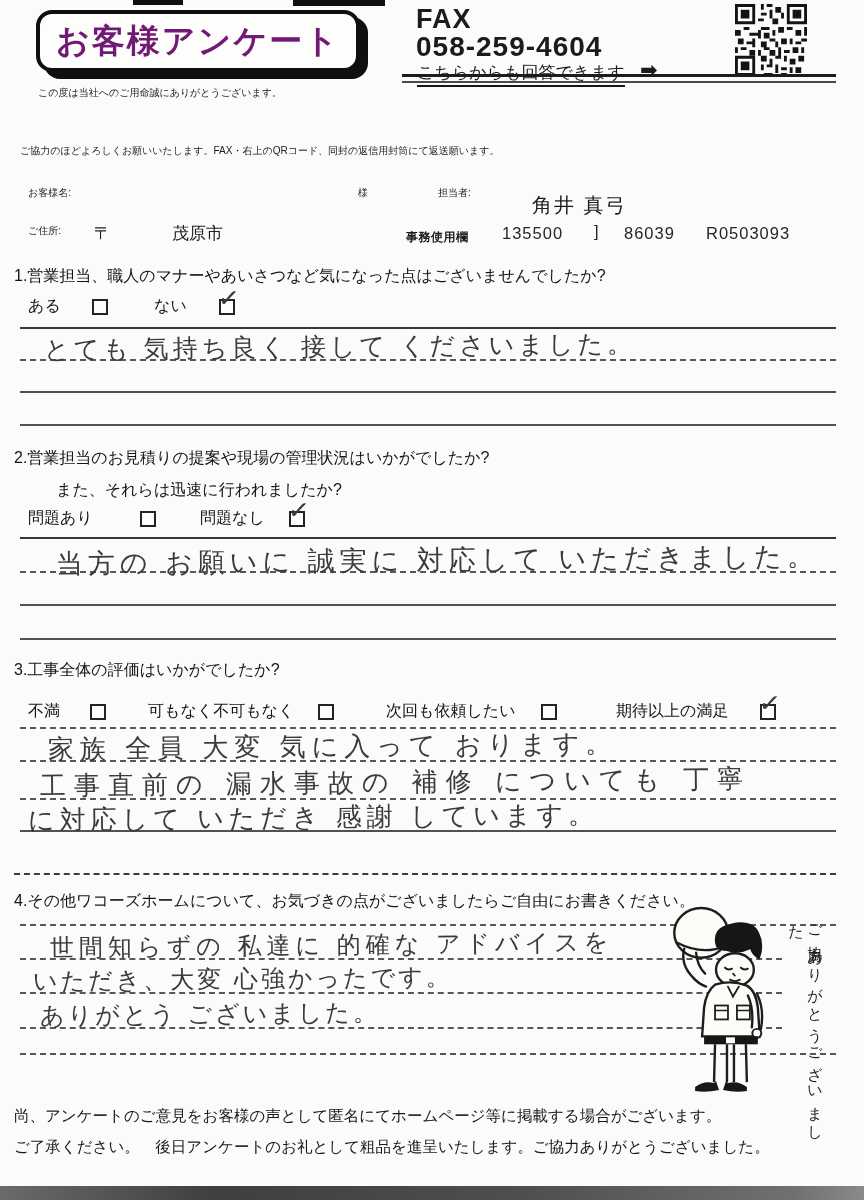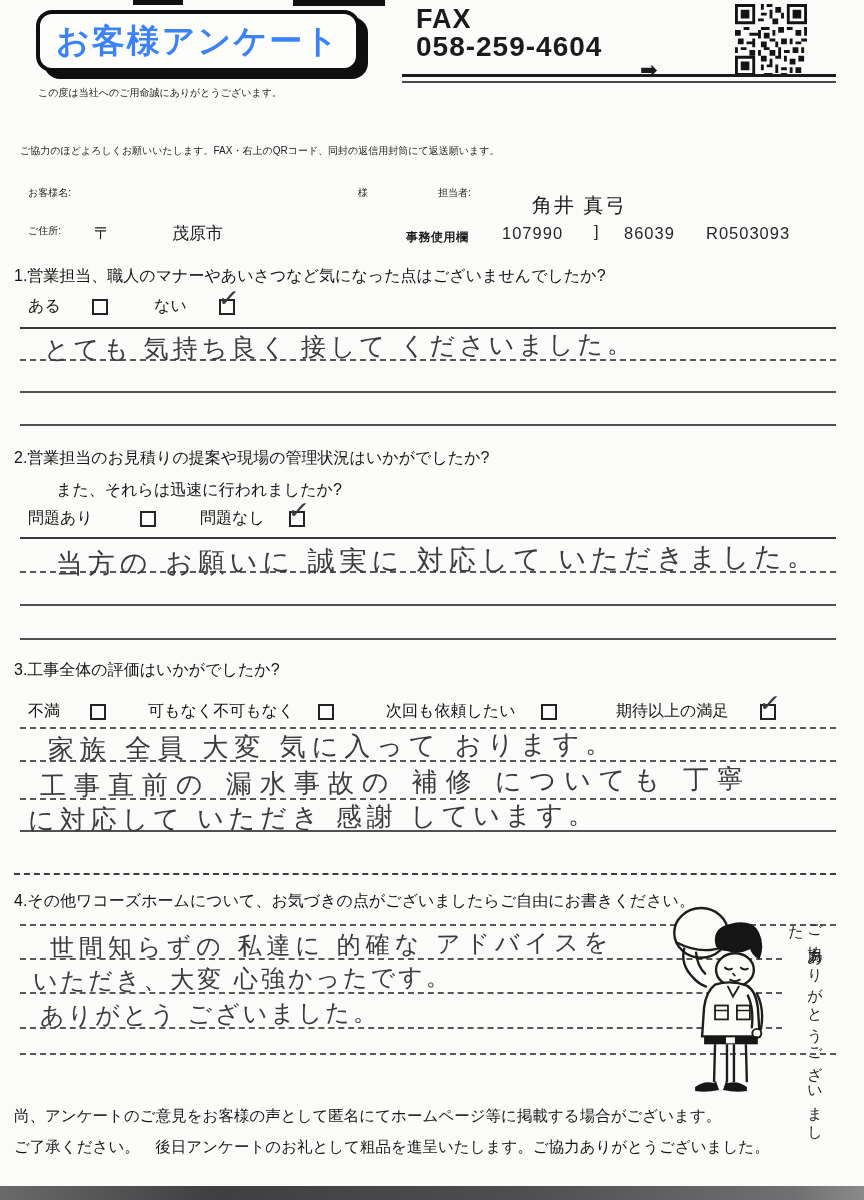--- a/index.html
+++ b/index.html
@@ -12,21 +12,21 @@
   .abs { position:absolute; }
   .print { font-size:10px; line-height:1.3; white-space:nowrap; }
   .hw { position:absolute; color:#3a3a3f; white-space:nowrap; transform:rotate(-0.6deg); }
   
   .title-box {
     left:36px; top:10px; width:316px; height:54px;
     border:4px solid #0f0f0f; border-radius:16px; background:#fdfdfb;
     box-shadow:8px 7px 0 #0f0f0f;
     display:flex; align-items:center; justify-content:center;
   }
-  .title-box span { font-size:33px; font-weight:bold; letter-spacing:2px; color:#3b82f6; }
+  .title-box span { font-size:33px; font-weight:bold; letter-spacing:2px; color:#701a75; }
   .fax-label { left:416px; top:4px; font-size:27px; font-weight:bold; letter-spacing:1px; }
   .fax-number { left:416px; top:31px; font-size:28px; font-weight:bold; letter-spacing:1px; }
   .fax-note { left:417px; top:61px; font-size:17px; border-bottom:2px solid #161616; padding-bottom:1px; }
   .fax-arrow { left:640px; top:58px; font-size:21px; font-weight:bold; }
   .dbl-line { left:402px; top:74px; width:434px; height:4px; border-top:3px solid #1c1c1c; border-bottom:2px solid #4a4a4a; }
   .scan-mark { background:#101010; }
   .qtitle { font-size:16px; white-space:nowrap; color:#141414; }
   .opt-label { position:absolute; font-size:16px; white-space:nowrap; color:#141414; }
   .cbox { position:absolute; width:12px; height:12px; border:2.2px solid #232323; background:#fdfdfb; }
   .chk { position:absolute; left:-3px; top:-16px; font-size:26px; font-weight:bold; color:#3c3c42; transform:rotate(6deg); line-height:1; }
@@ -52,20 +52,21 @@
 <div class="page">
 
   <div class="abs scan-mark" style="left:133px; top:0; width:50px; height:5px;"></div>
   <div class="abs scan-mark" style="left:293px; top:0; width:92px; height:6px;"></div>
 
   <div class="abs title-box">
     <span>お客様アンケート</span>
   </div>
   <div class="abs fax-label">FAX</div>
   <div class="abs fax-number">058-259-4604</div>
+  <div class="abs fax-note">こちらからも回答できます</div>
   <div class="abs fax-arrow">➡</div>
 
   <svg class="abs" style="left:730px; top:4px;" width="82" height="72" viewBox="0 0 25 25">
     <path fill="#141414" d="M0 0h7v7H0z M18 0h7v7h-7z M0 18h7v7H0z"></path>
     <path fill="#fdfdfb" d="M1 1h5v5H1z M19 1h5v5h-5z M1 19h5v5H1z"></path>
     <path fill="#141414" d="M2 2h3v3H2z M20 2h3v3h-3z M2 20h3v3H2z"></path>
     <path fill="#141414" d="M9 0h1v2h-1z M11 0h2v1h-2z M14 1h2v2h-2z M9 3h2v1H9z M12 2h1v3h-1z M16 3h1v2h-1z M8 5h2v1H8z M13 5h2v2h-2z M9 8h3v1H9z M0 9h2v2H0z M3 8h2v1H3z M5 10h3v1H5z M8 9h1v3h-1z M10 10h2v2h-2z M13 9h1v2h-1z M15 8h2v2h-2z M18 8h2v1h-2z M21 9h2v2h-2z M24 8h1v3h-1z M1 12h2v2H1z M4 13h2v1H4z M6 12h1v3h-1z M9 13h2v2H9z M12 12h2v1h-2z M14 13h1v2h-1z M16 12h2v2h-2z M19 12h1v2h-1z M21 13h2v1h-2z M23 12h2v1h-2z M0 15h1v2H0z M2 15h2v1H2z M5 16h2v2H5z M8 16h1v2H8z M10 15h2v1h-2z M12 16h2v2h-2z M15 15h1v3h-1z M17 16h2v1h-2z M20 15h2v2h-2z M23 15h1v2h-1z M9 18h2v2H9z M12 19h1v2h-1z M14 18h2v1h-2z M17 18h1v2h-1z M19 19h2v2h-2z M22 18h2v2h-2z M9 21h1v2H9z M11 21h2v1h-2z M14 21h1v3h-1z M16 22h2v1h-2z M19 22h1v2h-1z M21 22h2v2h-2z M10 24h3v1h-3z M16 24h2v1h-2z"></path>
   </svg>
   <div class="abs dbl-line"></div>
 
@@ -74,21 +75,21 @@
 
   <div class="abs print" style="left:28px; top:186px;">お客様名:</div>
   <div class="abs print" style="left:358px; top:186px;">様</div>
   <div class="abs print" style="left:438px; top:186px;">担当者:</div>
   <div class="abs print" style="left:532px; top:192px; font-size:20px; letter-spacing:2px;">角井 真弓</div>
 
   <div class="abs print" style="left:28px; top:224px;">ご住所:</div>
   <div class="abs print" style="left:94px; top:223px; font-size:17px;">〒</div>
   <div class="abs print" style="left:172px; top:223px; font-size:17px;">茂原市</div>
   <div class="abs small-label" style="left:406px; top:229px;">事務使用欄</div>
-  <div class="abs office-val" style="left:502px; top:224px;">107990</div>
+  <div class="abs office-val" style="left:502px; top:224px;">135500</div>
   <div class="abs office-val" style="left:594px; top:222px;">]</div>
   <div class="abs office-val" style="left:624px; top:224px;">86039</div>
   <div class="abs office-val" style="left:706px; top:224px;">R0503093</div>
 
   <div class="abs qtitle" style="left:14px; top:266px;">1.営業担当、職人のマナーやあいさつなど気になった点はございませんでしたか?</div>
   <div class="opt-label" style="left:28px; top:296px;">ある</div>
   <div class="cbox" style="left:92px; top:299px;">
     
   </div>
   <div class="opt-label" style="left:154px; top:296px;">ない</div>

